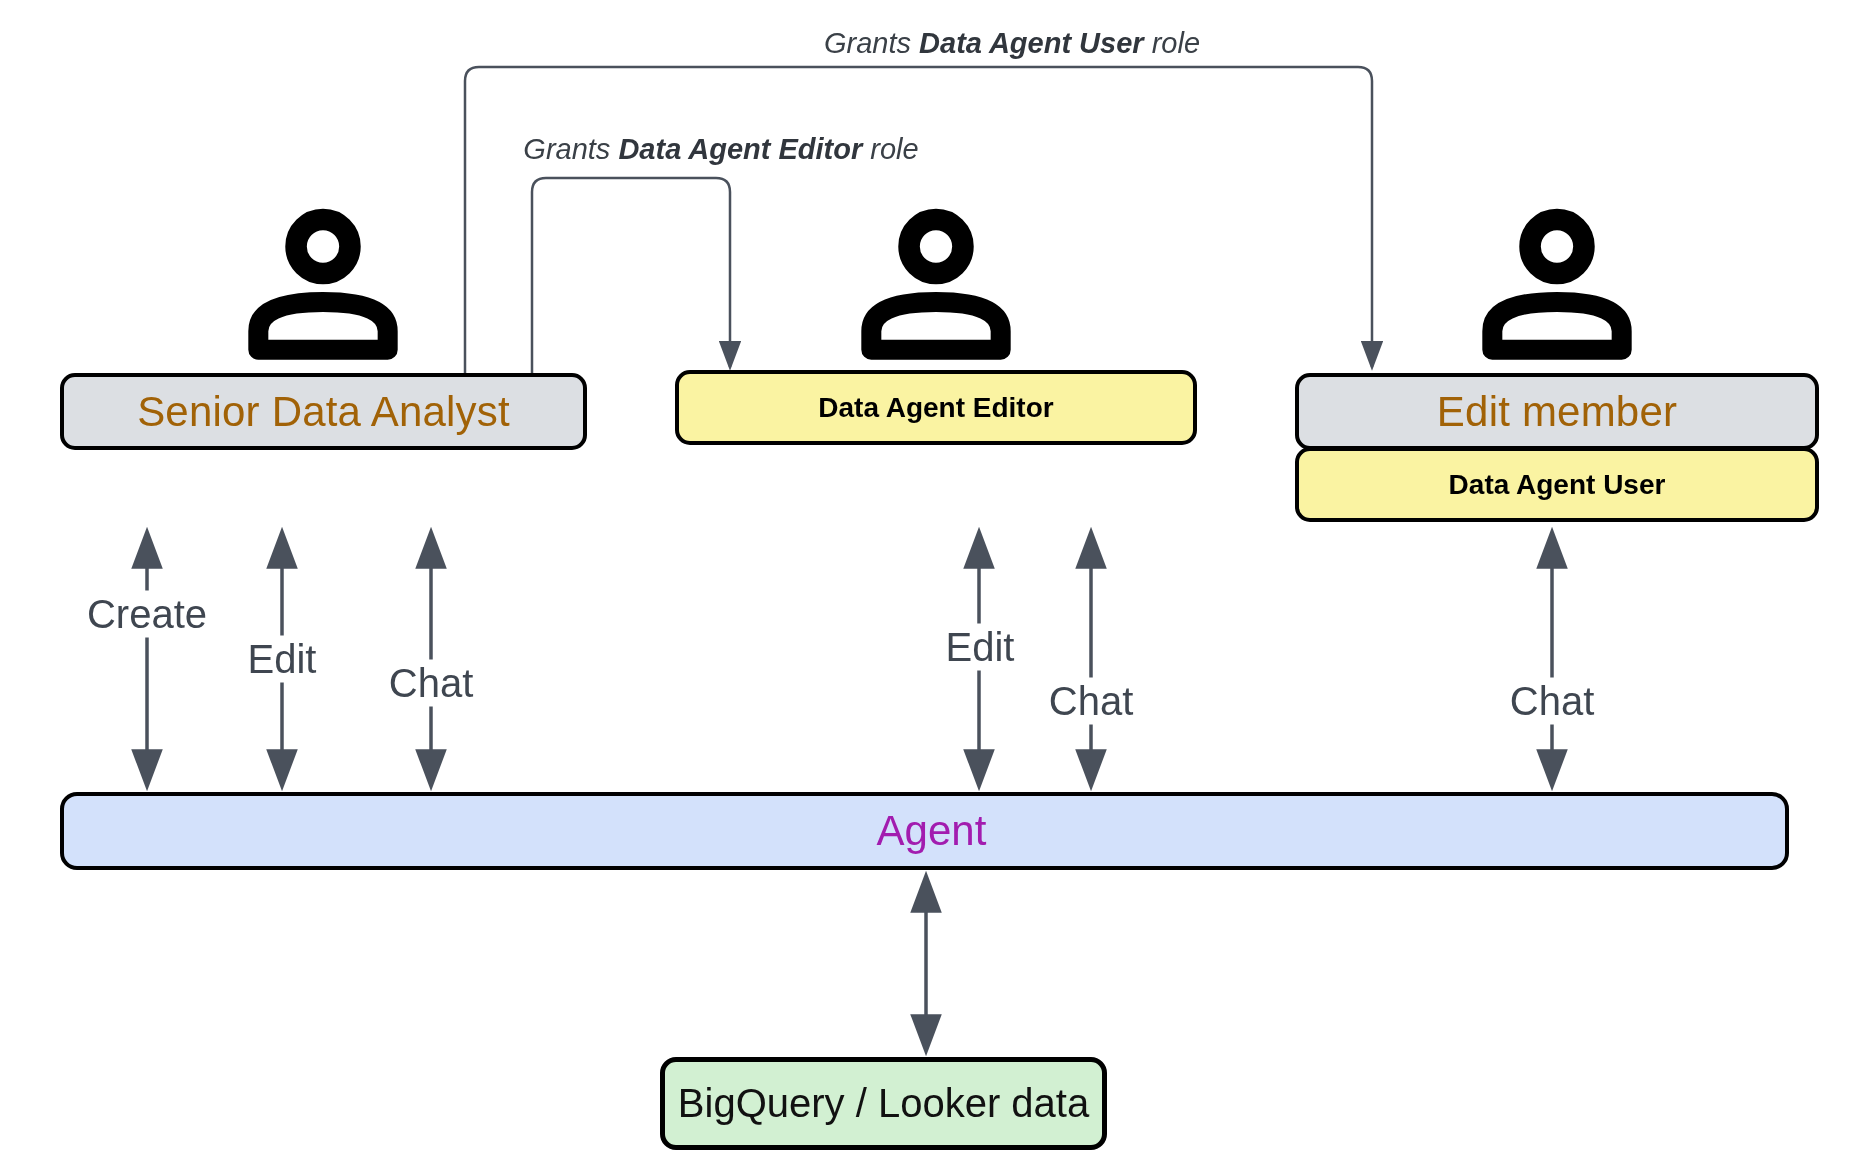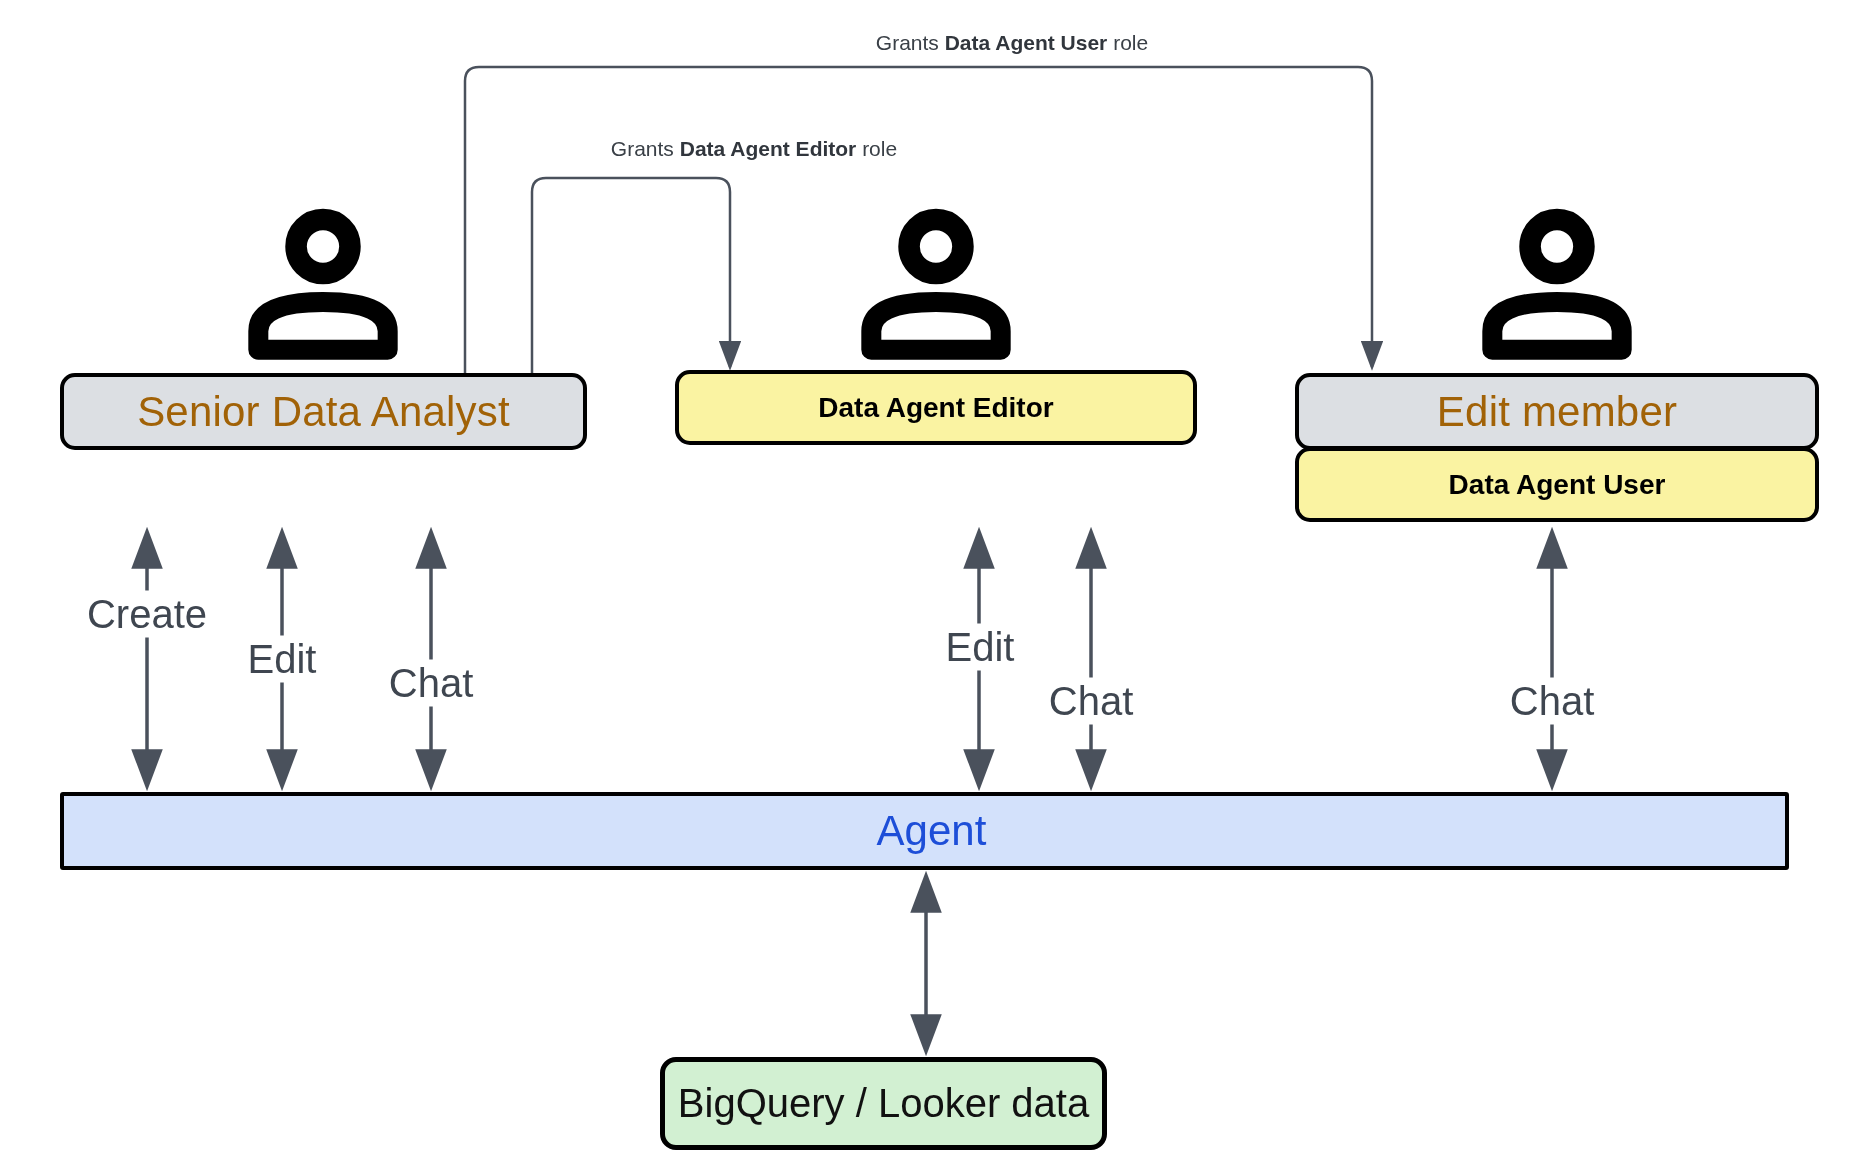--- a/index.html
+++ b/index.html
@@ -40,43 +40,43 @@
     display: flex; align-items: center; justify-content: center;
     font-weight: 700; color: #000;
     text-align: center; white-space: pre-line;
   }
   .role-two-line { font-size: 25px; line-height: 1.25; }
   .role-one-line { font-size: 28px; }
 
   .grants-label {
     position: absolute;
     transform: translate(-50%, -50%);
-    font-size: 21px; color: #3a4047;
+    font-size: 29px; font-style: italic; color: #3a4047;
     white-space: nowrap;
   }
   .grants-label b { color: #31363d; }
 
   .action-label {
     position: absolute;
     transform: translate(-50%, -50%);
     background: #ffffff;
     padding: 1px 7px;
     font-size: 40px; color: #3f4650;
     white-space: nowrap;
   }
 
   .agent-bar {
     position: absolute;
     box-sizing: border-box;
     left: 60px; top: 792px; width: 1729px; height: 78px;
     background: var(--box-blue, #d3e1fb);
     border: 4px solid #000;
-    border-radius: 3px;
+    border-radius: 17px;
     display: flex; align-items: center; justify-content: center;
-    font-size: 42px; color: #1d4ed8; padding-left: 14px;
+    font-size: 42px; color: #a21caf; padding-left: 14px;
   }
   .datastore-box {
     position: absolute;
     box-sizing: border-box;
     left: 660px; top: 1057px; width: 447px; height: 93px;
     background: var(--box-green, #d2f0d2);
     border: 5px solid #000;
     border-radius: 16px;
     display: flex; align-items: center; justify-content: center;
     font-size: 40px; color: #111;
@@ -108,21 +108,21 @@
     <path class="thick" d="M1552,532 L1552,786" marker-start="url(#ah)" marker-end="url(#ah)"></path>
 
     <path class="thick" d="M926,876 L926,1051" marker-start="url(#ah)" marker-end="url(#ah)"></path>
   </svg>
 
   <div class="grants-label" style="left:1012px; top:43px;">
     <span>Grants</span>
     <b>Data Agent User</b>
     <span>role</span>
   </div>
-  <div class="grants-label" style="left:754px; top:149px;">
+  <div class="grants-label" style="left:721px; top:149px;">
     <span>Grants</span>
     <b>Data Agent Editor</b>
     <span>role</span>
   </div>
 
   <svg class="person-icon" style="left:246px; top:208px;" viewBox="0 0 100 100">
     <circle cx="50" cy="25" r="17.5" stroke-width="14"></circle>
     <path d="M8,92 L8,80 Q8,61 50,61 Q92,61 92,80 L92,92 Z" stroke-width="13" stroke-linejoin="round"></path>
   </svg>
   <svg class="person-icon" style="left:859px; top:208px;" viewBox="0 0 100 100">

